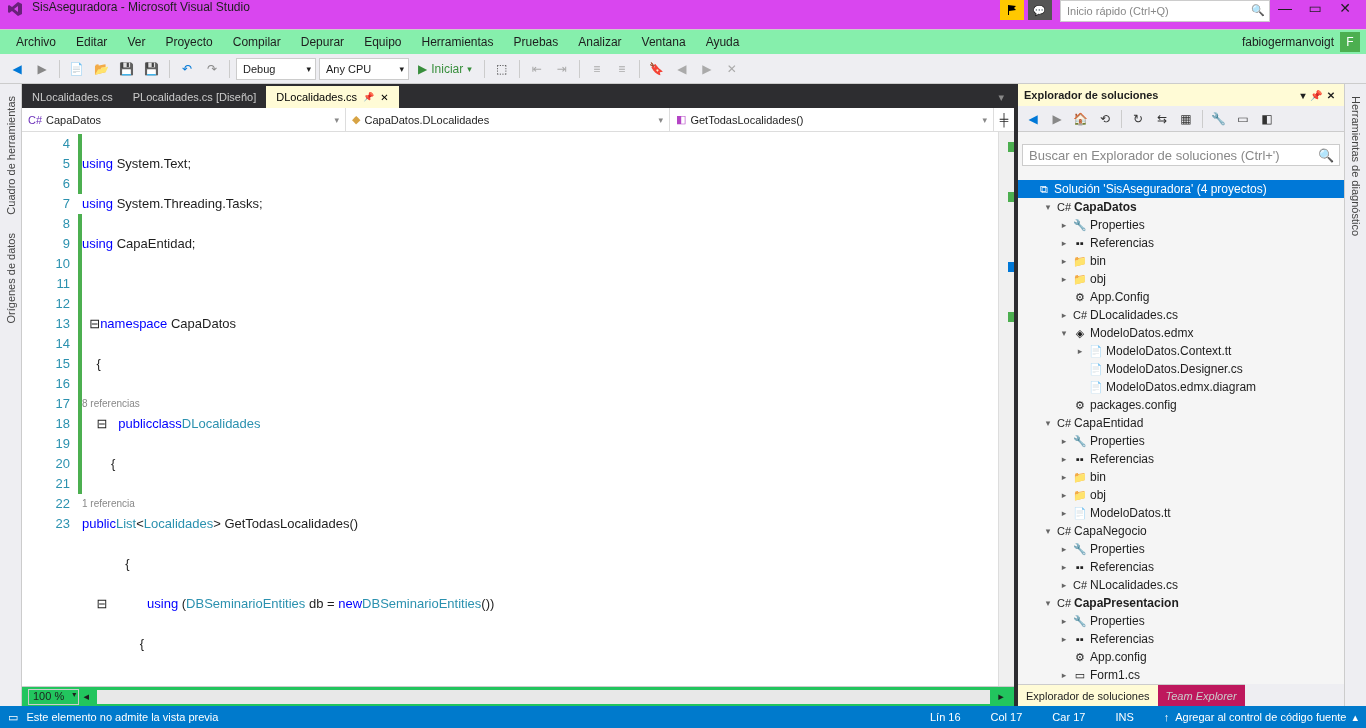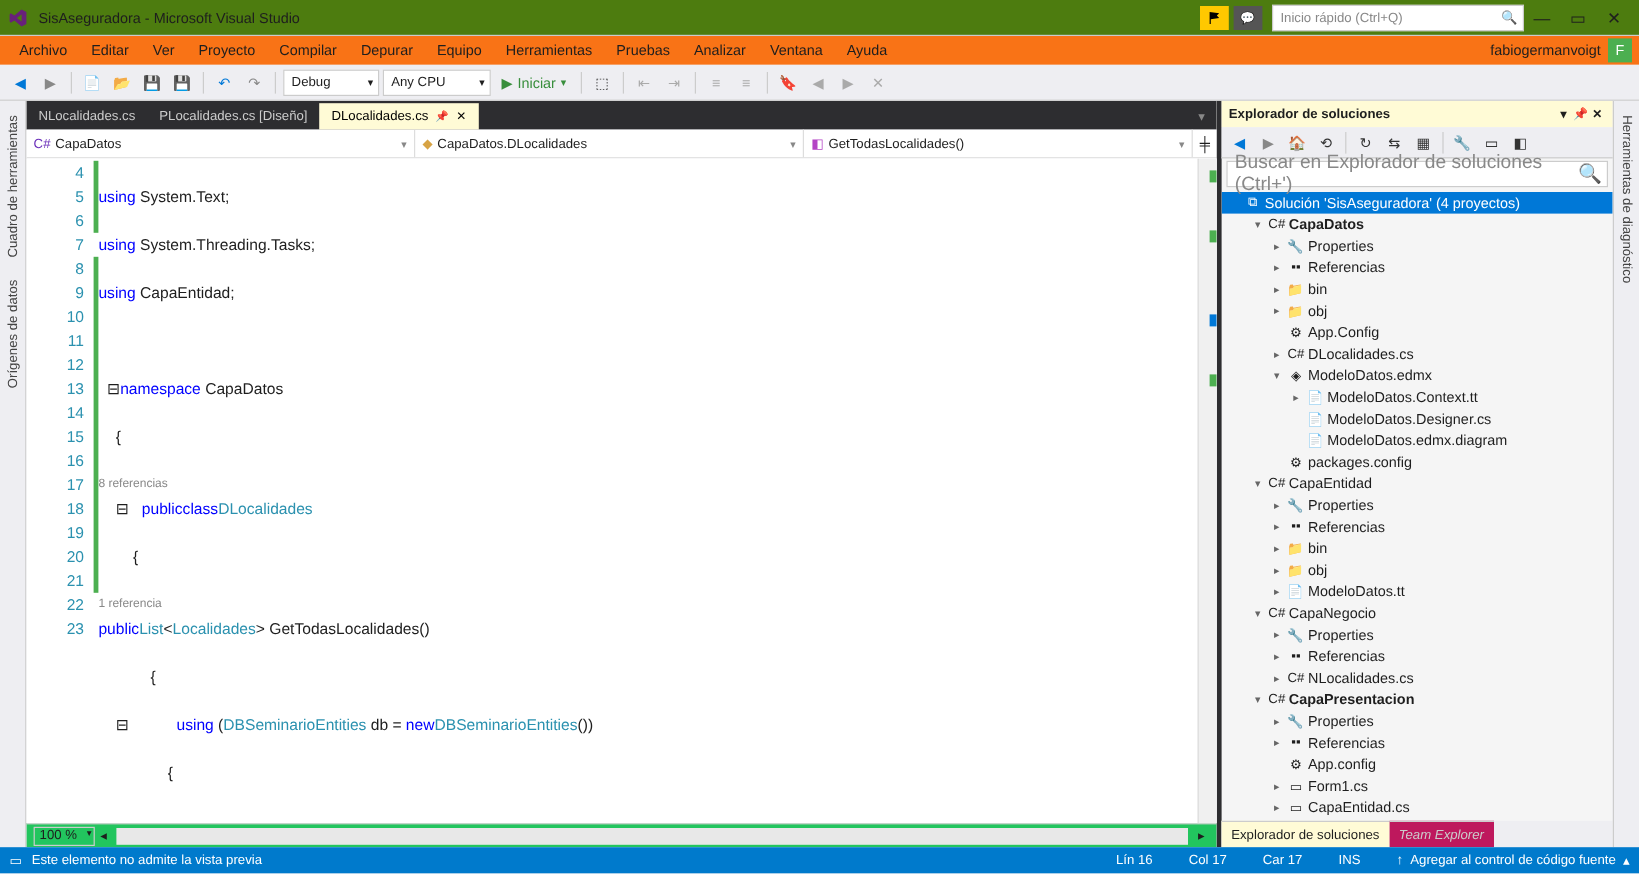--- a/index.html
+++ b/index.html
@@ -1,26 +1,26 @@
 <!DOCTYPE html>
 <html><head>
 <meta charset="utf-8">
 <style>
 * { margin: 0; padding: 0; box-sizing: border-box; font-family: "Segoe UI", Tahoma, sans-serif; }
 body { width: 1366px; height: 728px; overflow: hidden; background: #eeeef2; font-size: 12px; color: #1e1e1e; display: flex; flex-direction: column; }
-.titlebar { height: 30px; background: #4d7c0f; display: flex; align-items: center; padding: 0 6px; border-bottom: 1px solid #ccc; }
+.titlebar { height: 30px; background: #d946ef; display: flex; align-items: flex-start; padding: 0 6px; border-bottom: 1px solid #ccc; }
 .titlebar .logo { width: 18px; height: 18px; margin-right: 8px; color: #68217a; display:flex; align-items:center; justify-content:center;}
 .titlebar .title { flex: 0 0 auto; font-size: 12px; }
 .titlebar .spacer { flex: 1; }
 .titlebar .flag { width: 24px; height: 20px; background: #ffc800; display:flex; align-items:center; justify-content:center; margin-right:4px;}
 .titlebar .notif { width: 24px; height: 20px; background: #555; color:#fff; display:flex; align-items:center; justify-content:center; margin-right:8px; font-size:10px;}
 .titlebar .search { width: 210px; height: 22px; border: 1px solid #ccc; background: #fff; padding: 0 6px; display:flex; align-items:center; color:#888; font-size:11px; position:relative;}
 .titlebar .search .mag { position:absolute; right:4px; top:3px;}
 .titlebar .winbtn { width: 30px; text-align: center; font-size: 14px; cursor: pointer; }
-.menubar { height: 24px; background: #f97316; display: flex; align-items: center; padding: 0 6px; }
+.menubar { height: 24px; background: #86efac; display: flex; align-items: center; padding: 0 6px; }
 .menubar .item { padding: 0 10px; cursor: pointer; font-size: 12px; }
 .menubar .spacer { flex:1; }
 .menubar .user { font-size:12px; margin-right:6px;}
 .menubar .avatar { width:20px; height:20px; background:#4caf50; color:#fff; display:flex; align-items:center; justify-content:center; font-size:12px;}
 .toolbar { height: 30px; background: #eeeef2; border-bottom: 1px solid #ccc; display: flex; align-items: center; padding: 0 6px; gap: 3px; }
 .tbtn { width:22px; height:22px; display:flex; align-items:center; justify-content:center; cursor:pointer; color:#333; border-radius:2px;}
 .tsep { width:1px; height:18px; background:#ccc; margin:0 3px;}
 .tcombo { height:22px; border:1px solid #ccc; background:#fff; padding:0 18px 0 6px; display:flex; align-items:center; position:relative; font-size:11px; cursor:pointer;}
 .tcombo::after{content:"▾"; position:absolute; right:4px; font-size:9px;}
 .start-btn { display:flex; align-items:center; color:#388e3c; cursor:pointer; padding:0 6px;}
@@ -53,21 +53,21 @@
 .bar-right .mark{position:absolute; right:0; width:6px; height:10px; background:#4caf50;}
 .zoombar{height:20px; background:#22c55e; border-top:1px solid #ccc; display:flex; align-items:center; padding:0 6px; font-size:11px;}
 .zoombar .combo{border:1px solid #ccc; padding:0 14px 0 4px; height:16px; position:relative;}
 .zoombar .combo::after{content:"▾"; position:absolute; right:2px; font-size:8px;}
 .zoombar .scroll{flex:1; height:14px; background:#e8e8e8; margin:0 4px; position:relative;}
 .solution { width:330px; background:#f5f5f5; border-left:4px solid #2d2d30; display:flex; flex-direction:column;}
 .sol-title { height:22px; background:#fffbd6; display:flex; align-items:center; padding:0 6px; font-size:11px; font-weight:bold;}
 .sol-title .spacer{flex:1;}
 .sol-title .btn{width:14px; text-align:center; cursor:pointer; font-size:10px;}
 .sol-toolbar{height:26px; background:#eeeef2; border-bottom:1px solid #ccc; display:flex; align-items:center; padding:0 4px; gap:2px;}
-.sol-search{height:22px; border:1px solid #ccc; background:#fff; margin:2px 4px; padding:0 6px; color:#888; font-size:16px; display:flex; align-items:center; position:relative;}
+.sol-search{height:22px; border:1px solid #ccc; background:#fff; margin:12px 4px; padding:0 6px; color:#888; font-size:13px; display:flex; align-items:center; position:relative;}
 .sol-search .mag{position:absolute; right:4px;}
 .tree{flex:1; overflow:auto; font-size:12px; padding:2px 0;}
 .tree .node{display:flex; align-items:center; height:18px; cursor:pointer; padding-right:6px;}
 .tree .node.sel{background:#0078d7; color:#fff;}
 .tree .exp{width:12px; text-align:center; font-size:9px; color:#666;}
 .tree .icn{width:16px; text-align:center; margin:0 2px; font-size:11px;}
 .tree .lbl{white-space:nowrap;}
 .tree .bold{font-weight:bold;}
 .sol-tabs{height:22px; background:#eeeef2; display:flex;}
 .sol-tab{padding:0 8px; display:flex; align-items:center; font-size:11px; cursor:pointer; border-top:1px solid #ccc;}

